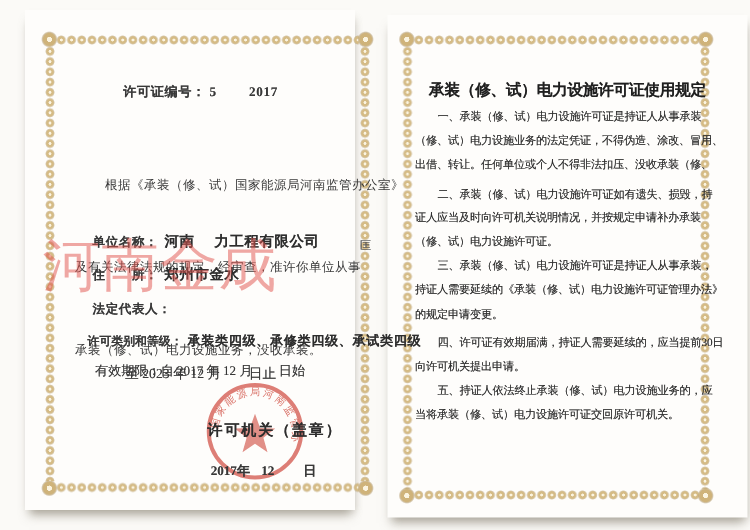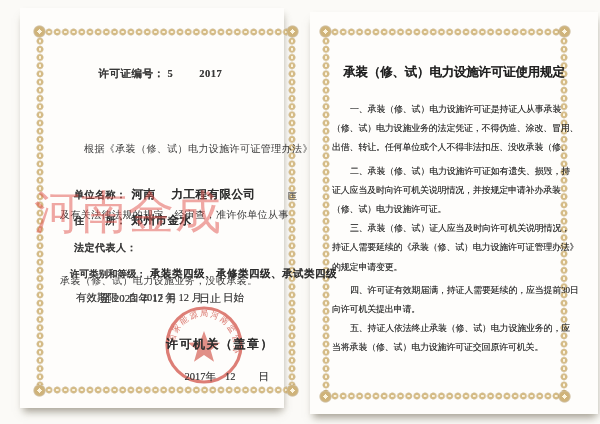--- a/index.html
+++ b/index.html
@@ -46,38 +46,38 @@
   .ln-address{left:38px;top:184px;}
   .ln-address .p1{margin-left:5px;}
   .ln-legal{left:38px;top:211px;}
   .ln-category{left:34px;top:237px;}
   .ln-category .lbl-s{font-weight:600;font-size:9.5px;}
   .ln-category .p1{margin-left:4px;font-size:10.5px;}
   .ln-valid1{left:38px;top:261px;}
   .ln-valid1 .p1{font-size:10.5px;margin-left:2px;}
   .ln-valid2{left:80px;top:283px;font-size:11px;}
   .ln-issuer{left:146px;top:328px;font-size:12px;font-weight:700;letter-spacing:1.5px;color:#2d2d2d;}
-  .ln-issuedate{left:154px;top:351px;font-size:10.5px;font-weight:400;}
+  .ln-issuedate{left:138px;top:351px;font-size:10.5px;font-weight:700;}
   .ln-issuedate .mo{margin-left:9px;}
   .ln-issuedate .dd{margin-left:23px;}
   #edge-frag{left:268px;top:182px;font-size:9px;color:#5a5a5a;z-index:20;}
 
   
   #watermark{
     position:absolute;left:14px;top:174px;z-index:40;
     font-size:46px;letter-spacing:1px;font-weight:400;
     color:#e2534d;opacity:.5;white-space:pre;
   }
 
   
   #stamp{position:absolute;left:142px;top:295px;z-index:10;opacity:.88;}
 
   
   #right-title{left:0;top:52px;width:100%;text-align:center;font-size:12.5px;font-weight:700;letter-spacing:-.2px;color:#1f1f1f;}
-  #rules{position:absolute;left:22px;top:88px;width:246px;z-index:20;}
+  #rules{position:absolute;left:22px;top:72px;width:246px;z-index:20;}
   #rules .rline{font-size:9px;line-height:19.2px;letter-spacing:-.2px;white-space:pre;color:#2e2e2e;text-shadow:0 0 .5px rgba(46,46,46,.6);}
   #rules .indent{padding-left:18px;}
   #rules .gap{margin-top:4px;}
 </style>
 </head>
 <body>
 
 <div class="page" id="left-page">
   <div class="frame" id="left-frame">
     <div class="edge eh e-top"></div>
@@ -88,21 +88,21 @@
     <div class="corner c-tr"></div>
     <div class="corner c-bl"></div>
     <div class="corner c-br"></div>
   </div>
 
   <div class="txt ln-license">
     <span>许可证编号：</span><span class="num">5</span><span class="yr">2017</span>
   </div>
 
   <div id="intro">
-    <div class="first">根据《承装（修、试）电力设施许可证管理办法》</div>
+    <div class="first">根据《承装（修、试）国家能源局河南监管办公室》</div>
     <div>及有关法律法规的规定，经审查，准许你单位从事</div>
     <div>承装（修、试）电力设施业务，没收承装。</div>
   </div>
 
   <div class="txt ln-company">
     <span class="lbl">单位名称：</span><span class="val-bold p1">河南</span><span class="val-bold p2">力工程有限公司</span>
   </div>
 
   <div class="txt ln-address">
     <span class="lbl">住　　所：</span><span class="val-bold p1">郑州市金水</span>
@@ -151,21 +151,21 @@
 
   <div class="txt" id="right-title">承装（修、试）电力设施许可证使用规定</div>
 
   <div id="rules">
     <div class="rline indent">一、承装（修、试）电力设施许可证是持证人从事承装</div>
     <div class="rline">（修、试）电力设施业务的法定凭证，不得伪造、涂改、冒用、</div>
     <div class="rline">出借、转让。任何单位或个人不得非法扣压、没收承装（修、</div>
     <div class="rline indent gap">二、承装（修、试）电力设施许可证如有遗失、损毁，持</div>
     <div class="rline">证人应当及时向许可机关说明情况，并按规定申请补办承装</div>
     <div class="rline">（修、试）电力设施许可证。</div>
-    <div class="rline indent">三、承装（修、试）证人应当及时向许可机关说明情况，</div>
+    <div class="rline indent">三、承装（修、试）电力设施许可证是持证人从事承装，</div>
     <div class="rline">持证人需要延续的《承装（修、试）电力设施许可证管理办法》</div>
     <div class="rline">的规定申请变更。</div>
     <div class="rline indent gap">四、许可证有效期届满，持证人需要延续的，应当提前30日</div>
     <div class="rline">向许可机关提出申请。</div>
     <div class="rline indent">五、持证人依法终止承装（修、试）电力设施业务的，应</div>
     <div class="rline">当将承装（修、试）电力设施许可证交回原许可机关。</div>
   </div>
 </div>
 
 </body></html>

